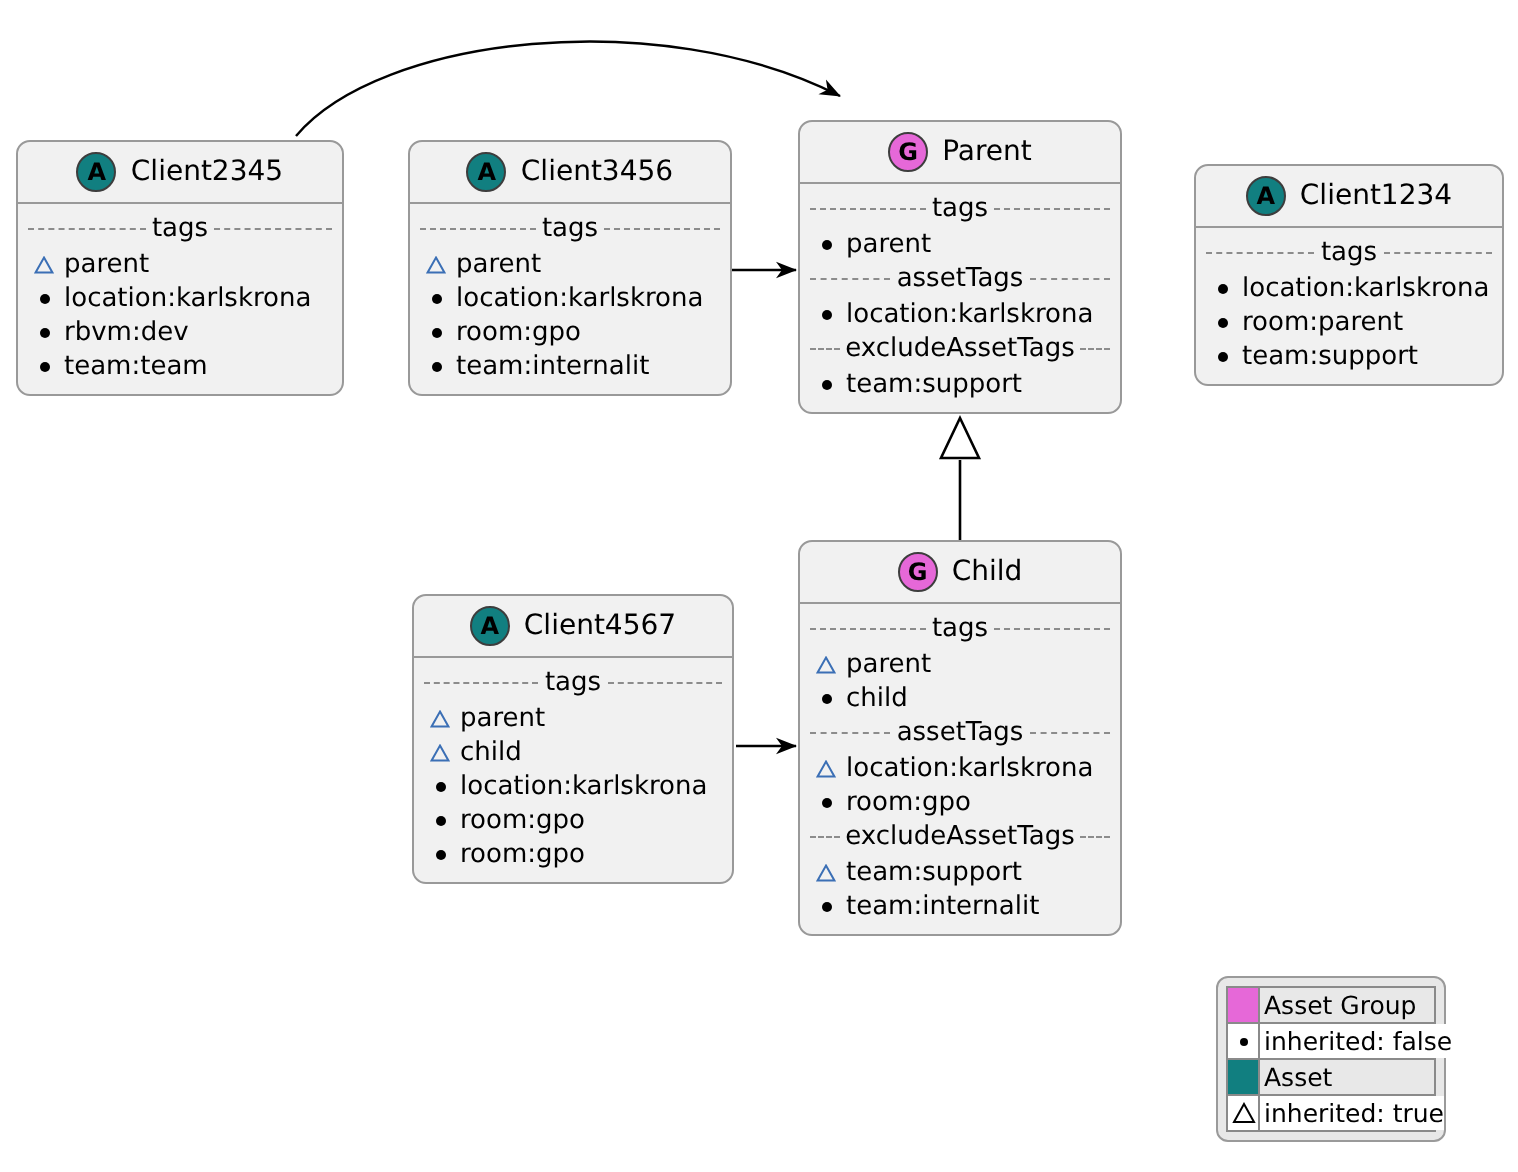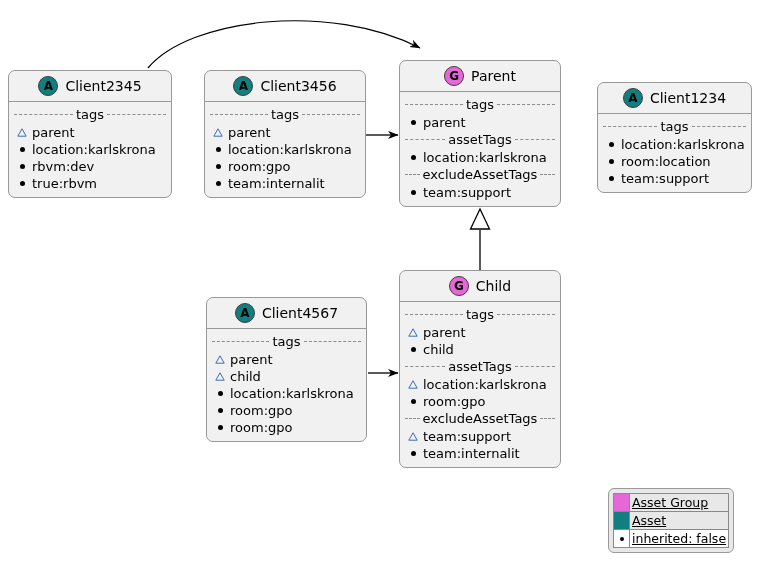--- a/index.html
+++ b/index.html
@@ -235,21 +235,21 @@
       <div class="tag-row">
         <span class="marker dot"></span>
         <span class="tag-label">location:karlskrona</span>
       </div>
       <div class="tag-row">
         <span class="marker dot"></span>
         <span class="tag-label">rbvm:dev</span>
       </div>
       <div class="tag-row">
         <span class="marker dot"></span>
-        <span class="tag-label">true:rbvm</span>
+        <span class="tag-label">team:team</span>
       </div>
     </div>
   </div>
 
   <div class="node" style="left:204px; top:70px; width:162px;">
     <div class="node-header">
       <span class="badge badge-asset">A</span>
       <span class="node-title">Client3456</span>
     </div>
     <div class="node-body">
@@ -327,21 +327,21 @@
         <span class="rule"></span>
         <span class="cap">tags</span>
         <span class="rule"></span>
       </div>
       <div class="tag-row">
         <span class="marker dot"></span>
         <span class="tag-label">location:karlskrona</span>
       </div>
       <div class="tag-row">
         <span class="marker dot"></span>
-        <span class="tag-label">room:location</span>
+        <span class="tag-label">room:parent</span>
       </div>
       <div class="tag-row">
         <span class="marker dot"></span>
         <span class="tag-label">team:support</span>
       </div>
     </div>
   </div>
 
   <div class="node" style="left:206px; top:297px; width:161px;">
     <div class="node-header">
@@ -440,30 +440,38 @@
         </span>
         <span class="tag-label">team:support</span>
       </div>
       <div class="tag-row">
         <span class="marker dot"></span>
         <span class="tag-label">team:internalit</span>
       </div>
     </div>
   </div>
 
-  <div class="legend" style="left:608px; top:488px; width:126px;text-decoration:underline;">
+  <div class="legend" style="left:608px; top:488px; width:115px;">
     <div class="legend-inner">
       <div class="legend-row">
         <span class="legend-swatch group"></span>
         <span class="legend-label">Asset Group</span>
       </div>
+      <div class="legend-row light">
+        <span class="legend-swatch mark dotm"></span>
+        <span class="legend-label">inherited: false</span>
+      </div>
       <div class="legend-row">
         <span class="legend-swatch asset"></span>
         <span class="legend-label">Asset</span>
       </div>
       <div class="legend-row light">
-        <span class="legend-swatch mark dotm"></span>
-        <span class="legend-label">inherited: false</span>
+        <span class="legend-swatch mark">
+          <svg width="12" height="11" viewBox="0 0 12 11">
+              <path d="M6,1 L11,10 L1,10 Z" fill="none" stroke="#000000" stroke-width="1"></path>
+            </svg>
+        </span>
+        <span class="legend-label">inherited: true</span>
       </div>
     </div>
   </div>
 
 </div>
 
 </body></html>

